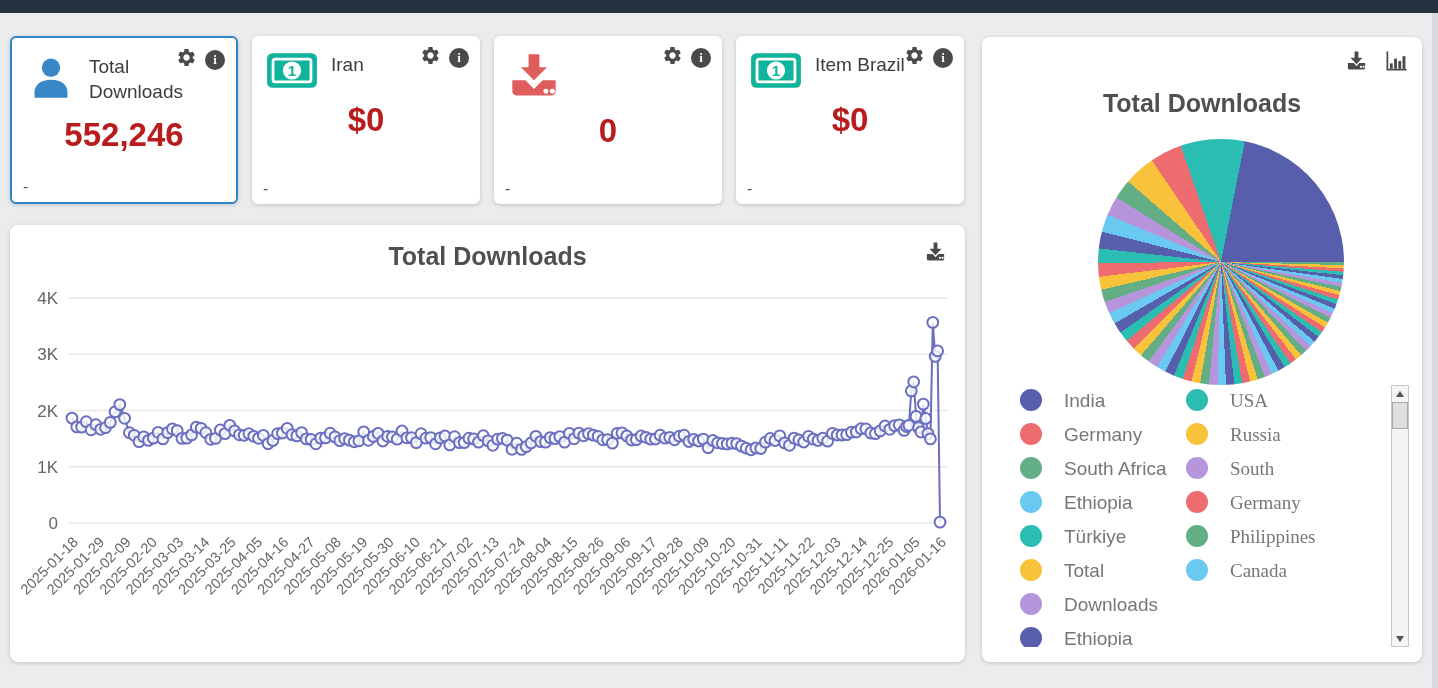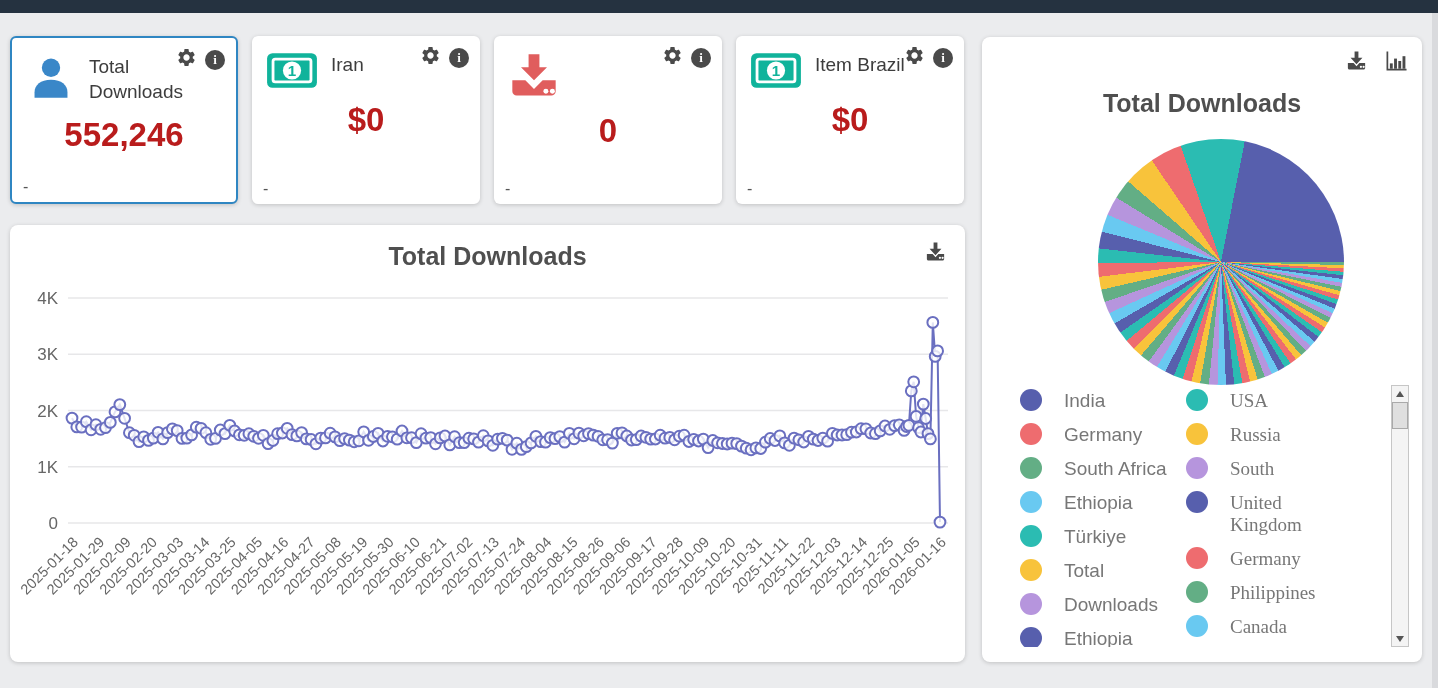--- a/index.html
+++ b/index.html
@@ -480,24 +480,20 @@
         </div>
         <div class="lg-item">
           <span class="lg-dot" style="background: rgb(248, 195, 59);"></span>
           <span class="lg-label">Russia</span>
         </div>
         <div class="lg-item">
           <span class="lg-dot" style="background: rgb(182, 149, 221);"></span>
           <span class="lg-label">South</span>
         </div>
         <div class="lg-item">
-          <span class="lg-dot" style="background: rgb(87, 95, 173);"></span>
-          <span class="lg-label">United Kingdom</span>
-        </div>
-        <div class="lg-item">
           <span class="lg-dot" style="background: rgb(238, 108, 111);"></span>
           <span class="lg-label">Germany</span>
         </div>
         <div class="lg-item">
           <span class="lg-dot" style="background: rgb(99, 174, 133);"></span>
           <span class="lg-label">Philippines</span>
         </div>
         <div class="lg-item">
           <span class="lg-dot" style="background: rgb(105, 201, 241);"></span>
           <span class="lg-label">Canada</span>

